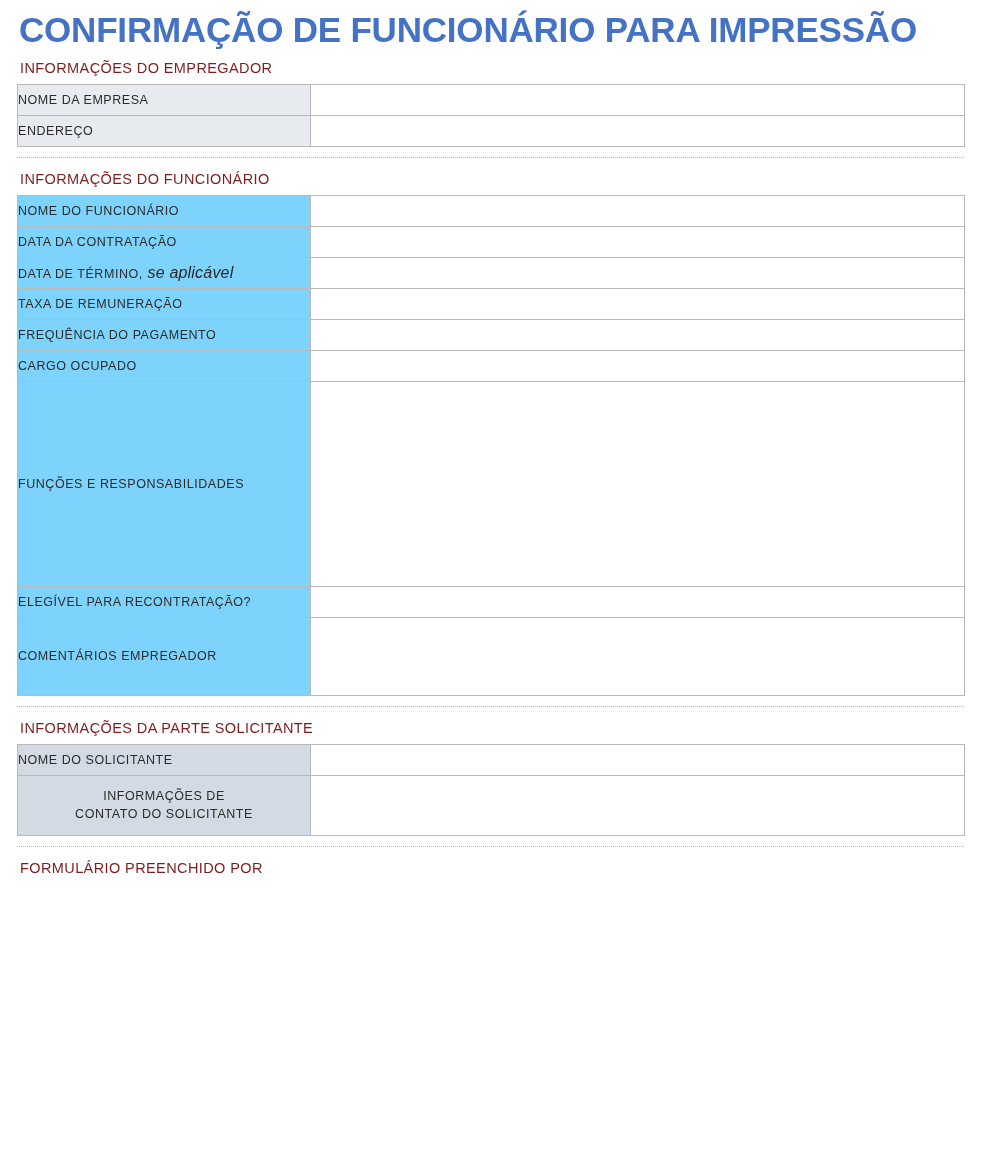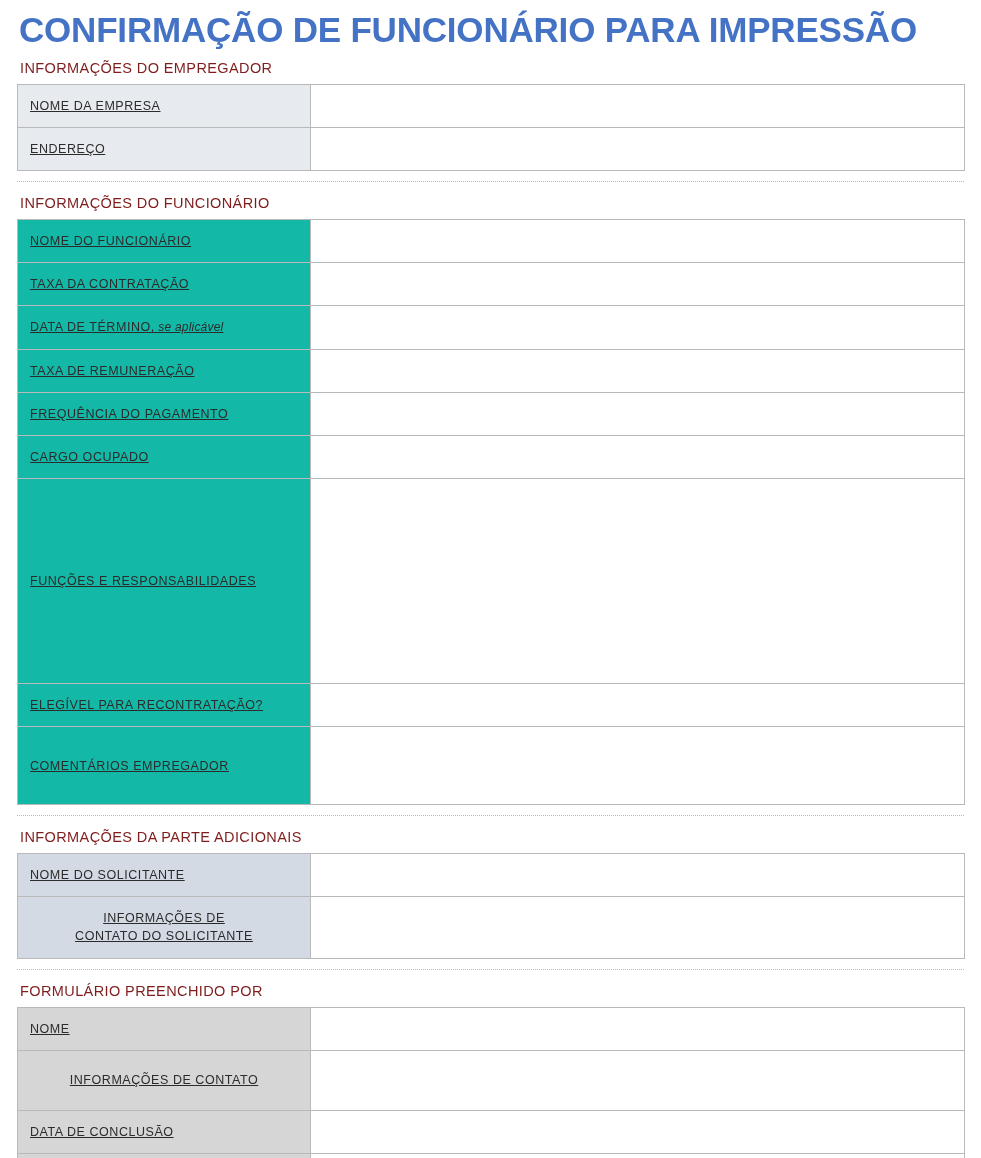--- a/index.html
+++ b/index.html
@@ -54,45 +54,44 @@
     width: 947px;
     border-collapse: collapse;
     table-layout: fixed;
   }
   table.form-table col.c-label { width: 293px; }
   table.form-table col.c-value { width: 654px; }
 
   table.form-table td {
     border: 1px solid #b9b9b9;
     vertical-align: middle;
-    padding: 12px;
-    text-decoration: underline;
+    padding: 0;
   }
 
   td.label-cell {
     font-size: 12.5px;
     letter-spacing: 0.55px;
     color: #2b2b2b;
     padding: 6px 10px 6px 15px;
     line-height: 1.45;
   }
   td.label-cell .sub {
     font-style: italic;
     text-transform: none;
     letter-spacing: 0.2px;
-    font-size: 12px;
+    font-size: 16px;
     margin-top: 48px;
   }
   td.value-cell {
     background: #ffffff;
   }
 
   
   .pal-employer td.label-cell { background: #e7eaef; }
-  .pal-employee td.label-cell { background: #14b8a6; }
+  .pal-employee td.label-cell { background: #7dd3fc; }
   .pal-requester td.label-cell { background: #d3dae3; }
   .pal-filledby td.label-cell { background: #d6d6d6; }
 
   
   .h-std   { height: 31px; }
   .h-tall  { height: 60px; text-align: center; }
   .h-xtall { height: 78px; }
   .h-huge  { height: 205px; }
 
   
@@ -143,21 +142,21 @@
       <colgroup>
           <col class="c-label">
           <col class="c-value">
         </colgroup>
       <tbody>
         <tr class="h-std">
           <td class="label-cell">NOME DO FUNCIONÁRIO</td>
           <td class="value-cell"></td>
         </tr>
         <tr class="h-std">
-          <td class="label-cell">TAXA DA CONTRATAÇÃO</td>
+          <td class="label-cell">DATA DA CONTRATAÇÃO</td>
           <td class="value-cell"></td>
         </tr>
         <tr class="h-std">
           <td class="label-cell"><span>DATA DE TÉRMINO,</span><span class="sub"> se aplicável</span></td>
           <td class="value-cell"></td>
         </tr>
         <tr class="h-std">
           <td class="label-cell">TAXA DE REMUNERAÇÃO</td>
           <td class="value-cell"></td>
         </tr>
@@ -181,21 +180,21 @@
           <td class="label-cell mid">COMENTÁRIOS EMPREGADOR</td>
           <td class="value-cell"></td>
         </tr>
       </tbody>
     </table>
   </div>
 
   <div class="sep"></div>
 
   <div class="section">
-    <div class="section-head">INFORMAÇÕES DA PARTE ADICIONAIS</div>
+    <div class="section-head">INFORMAÇÕES DA PARTE SOLICITANTE</div>
 
     <table class="form-table pal-requester">
       <colgroup>
           <col class="c-label">
           <col class="c-value">
         </colgroup>
       <tbody>
         <tr class="h-std">
           <td class="label-cell">NOME DO SOLICITANTE</td>
           <td class="value-cell"></td>
@@ -206,39 +205,15 @@
         </tr>
       </tbody>
     </table>
   </div>
 
   <div class="sep"></div>
 
   <div class="section">
     <div class="section-head">FORMULÁRIO PREENCHIDO POR</div>
 
-    <table class="form-table pal-filledby">
-      <colgroup>
-          <col class="c-label">
-          <col class="c-value">
-        </colgroup>
-      <tbody>
-        <tr class="h-std">
-          <td class="label-cell">NOME</td>
-          <td class="value-cell"></td>
-        </tr>
-        <tr class="h-tall">
-          <td class="label-cell mid">INFORMAÇÕES DE CONTATO</td>
-          <td class="value-cell"></td>
-        </tr>
-        <tr class="h-std">
-          <td class="label-cell">DATA DE CONCLUSÃO</td>
-          <td class="value-cell"></td>
-        </tr>
-        <tr class="h-tall">
-          <td class="label-cell mid">ASSINATURA</td>
-          <td class="value-cell"></td>
-        </tr>
-      </tbody>
-    </table>
   </div>
 
 </div>
 
 </body></html>

